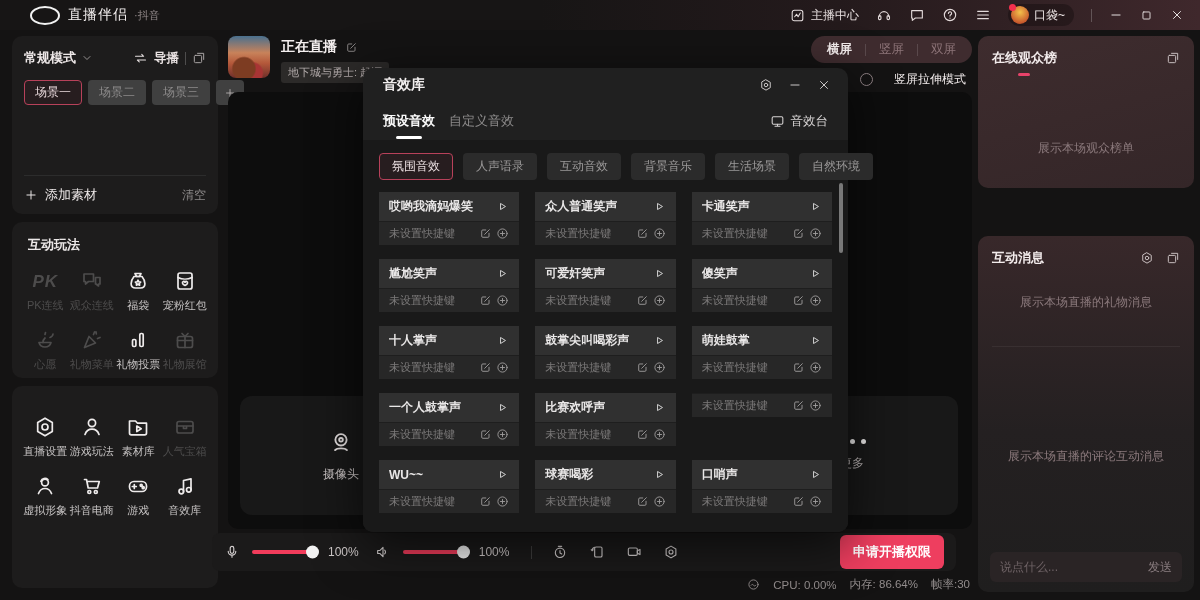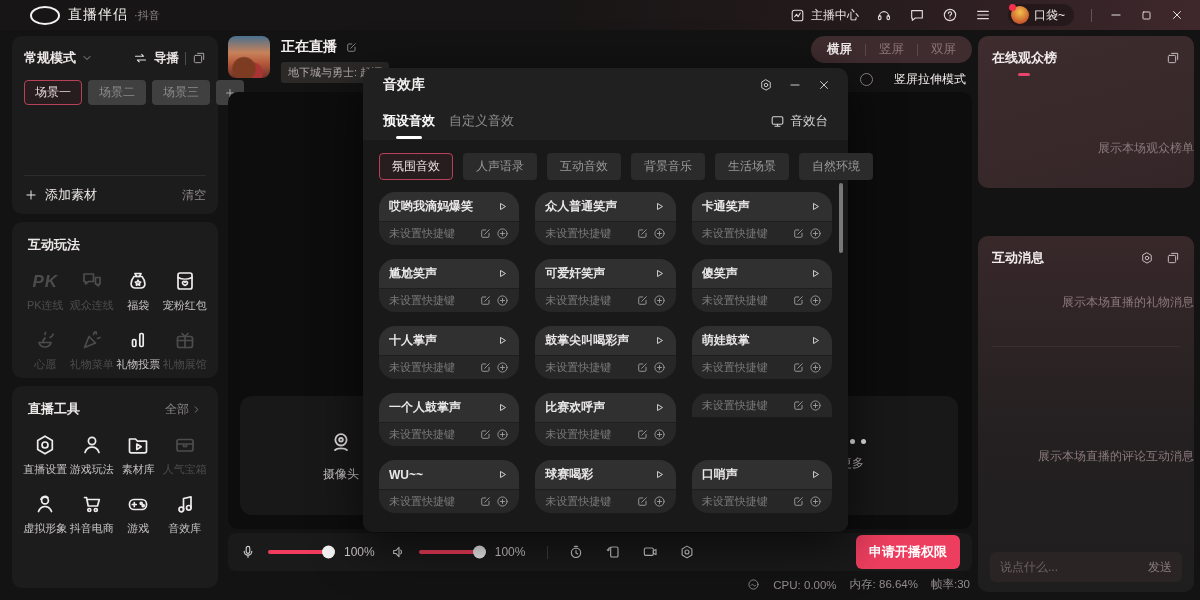--- a/index.html
+++ b/index.html
@@ -76,41 +76,41 @@
   .radio-circle{width:13px;height:13px;border:1.5px solid #8f8184;border-radius:50%;box-sizing:border-box}
   .canvas{position:absolute;left:228px;top:92px;width:744px;height:437px;background:#0d0d0d;border-radius:10px}
   .tile{position:absolute;top:396px;height:119px;background:#181818;border-radius:12px;display:flex;flex-direction:column;
     align-items:center;justify-content:center;gap:11px;font-size:12px;color:#c9c3c3;z-index:2}
   .tile-camera{left:240px;width:202px}
   .tile-more{left:746px;width:212px}
   .dots{display:flex;gap:6px}
   .dots i{width:5px;height:5px;border-radius:50%;background:#eceaea}
 
   
-  .footstrip{position:absolute;left:228px;top:533px;width:744px;height:38px;background:#1b1a1a;border-radius:8px;
+  .footstrip{position:absolute;left:212px;top:533px;width:744px;height:38px;background:#1b1a1a;border-radius:8px;
     display:flex;align-items:center;padding:0 12px;box-sizing:border-box;gap:10px;color:#d6d1d1}
   .slider{position:relative;width:64px;height:14px;display:flex;align-items:center;margin:0 2px}
   .slider .track{height:3.5px;width:100%;background:#f23c5b;border-radius:2px}
   .slider .knob{position:absolute;right:-3px;top:50%;transform:translateY(-50%);width:13px;height:13px;border-radius:50%;background:#f3f3f3}
   .vol{font-size:12px;color:#cfc9c9;margin-right:6px}
   .fdiv{width:1px;height:13px;background:rgba(255,255,255,.16);margin:0 6px}
   .ficons{display:flex;align-items:center;gap:21px;margin-left:4px}
   .apply-btn{margin-left:auto;background:#ee3e5f;color:#fff;font-size:13px;font-weight:bold;
     padding:8px 13px;border-radius:6px;border:none;font-family:inherit}
   .status-row{position:absolute;right:230px;top:577px;display:flex;align-items:center;gap:13px;
     font-size:11.5px;color:#928c8c}
 
   
   .rpanel{position:absolute;left:978px;width:216px;border-radius:10px;box-sizing:border-box;padding:13px 14px}
   .rp1{top:36px;height:152px;background:linear-gradient(165deg,#3e2c2e,#342628)}
   .rp2{top:236px;height:356px;background:linear-gradient(180deg,#38282a,#242021 55%,#1f1e1e)}
   .rp-head{display:flex;align-items:center;font-size:13px;font-weight:bold;color:#f2ebeb}
   .rp-head .icons{margin-left:auto;display:flex;gap:12px;color:#c9bfc0}
   .red-underline{width:12px;height:3px;border-radius:2px;background:#e8436a;margin:6px 0 0 26px}
-  .empty-txt{position:absolute;left:0;right:0;text-align:right;font-size:12px;color:#8b797c}
+  .empty-txt{position:absolute;left:0;right:0;text-align:center;font-size:12px;color:#8b797c}
   .rp1 .empty-txt{top:104px}
   .gift-empty{top:58px}
   .rp2-div{position:absolute;left:14px;right:14px;top:110px;border-top:1px solid rgba(255,255,255,.06)}
   .comment-empty{top:212px}
   .chat-input{position:absolute;left:12px;right:12px;bottom:10px;height:30px;background:#2a2425;border-radius:6px;
     display:flex;align-items:center;padding:0 10px;font-size:12px;color:#6e6265}
   .chat-input .send{margin-left:auto;color:#8a7d80}
 
   
   .modal{position:absolute;left:363px;top:68px;width:485px;height:464px;background:#202020;border-radius:10px;
@@ -123,21 +123,21 @@
   .m-tab.active{color:#fafafa;font-weight:bold}
   .m-tab.active::after{content:'';position:absolute;left:50%;transform:translateX(-50%);bottom:-9px;
     width:26px;height:3px;border-radius:2px;background:#fff}
   .sound-console{margin-left:auto;display:flex;align-items:center;gap:6px;font-size:12.5px;color:#d5d2d2}
   .m-body{position:absolute;left:0;right:0;top:72px;bottom:0;background:#191919;border-radius:0 0 10px 10px;
     padding:13px 16px;box-sizing:border-box}
   .cat-row{display:flex;gap:10px}
   .cat-chip{font-size:12px;padding:4px 12px;border-radius:4px;background:#2b2b2b;color:#9b9999;border:1px solid transparent;white-space:nowrap}
   .cat-chip.active{background:#271d1f;border-color:#b8415a;color:#eadfe1}
   .cards{margin-top:12px;display:grid;grid-template-columns:repeat(3,1fr);column-gap:16px;row-gap:14px}
-  .card{border-radius:16px;overflow:hidden}
+  .card{border-radius:0;overflow:hidden}
   .card-name{height:29px;background:#303030;display:flex;align-items:center;gap:6px;padding:0 10px;
     font-size:12px;font-weight:bold;color:#e9e7e7}
   .card-name .nm{flex:1;white-space:nowrap;overflow:hidden;text-overflow:ellipsis}
   .card-short{height:23px;background:#272727;border-top:1px solid #1e1e1e;display:flex;align-items:center;gap:4px;
     padding:0 10px;font-size:11px;color:#7c7a7a}
   .card-short .ph{flex:1;white-space:nowrap;overflow:hidden}
   .card-short .ic{color:#9e9c9c}
   .m-scroll{position:absolute;right:5px;top:115px;width:4px;height:70px;border-radius:2px;background:#787878}
 </style>
 </head>
@@ -326,31 +326,20 @@
             <rect x="4.5" y="8.5" width="15" height="11" rx="2"></rect>
             <path d="M4.5 12.5h15M12 8.5v11M9 5.5l3 3 3-3"></path>
           </svg>
         </i>
         <span class="lbl">礼物展馆</span>
       </div>
     </div>
 </section>
 
 <section class="panel p-tools">
-  <div class="sec-head">
-    <span>直播工具</span>
-    <span class="all">
-      <span>全部</span>
-      <i class="ic s11">
-          <svg viewBox="0 0 24 24">
-            <path d="M9 6l6 6-6 6"></path>
-          </svg>
-        </i>
-    </span>
-  </div>
   <div class="grid4" id="tools-grid">
       <div class="gitem on">
         <i class="ic s24">
           <svg viewBox="0 0 24 24">
             <path d="M12 3.2l7.3 4.2v9.2L12 20.8l-7.3-4.2V7.4z"></path>
             <circle cx="12" cy="12" r="3"></circle>
           </svg>
         </i>
         <span class="lbl">直播设置</span>
       </div>

